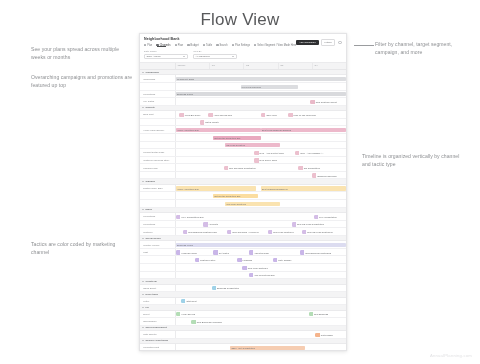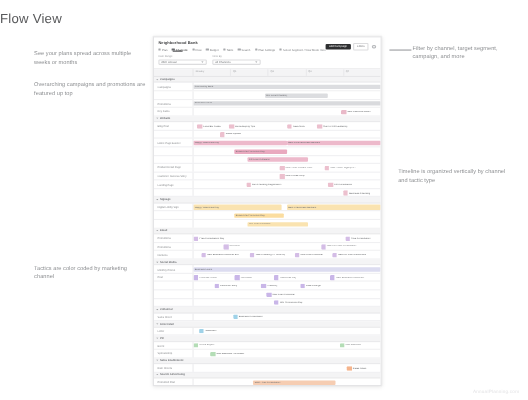--- a/index.html
+++ b/index.html
@@ -7,22 +7,22 @@
     width: 480px; height: 364px;
     background: #ffffff;
     font-family: "Liberation Sans", sans-serif;
     overflow: hidden;
   }
   #page { position: relative; width: 480px; height: 364px; }
 
   
   #slide-title {
     position: absolute; top: 10px; left: 0; width: 480px;
-    text-align: left;
-    font-size: 12px; color: #58595b; letter-spacing: .2px;
+    text-align: center;
+    font-size: 17px; color: #58595b; letter-spacing: .2px;
   }
 
   
   .anno {
     position: absolute;
     font-size: 5.1px; line-height: 1.62; color: #8d8f92;
     letter-spacing: .05px;
   }
   #anno-left-1  { left: 31px;  top: 45px;  width: 104px; }
   #anno-left-2  { left: 31px;  top: 73px;  width: 104px; }

